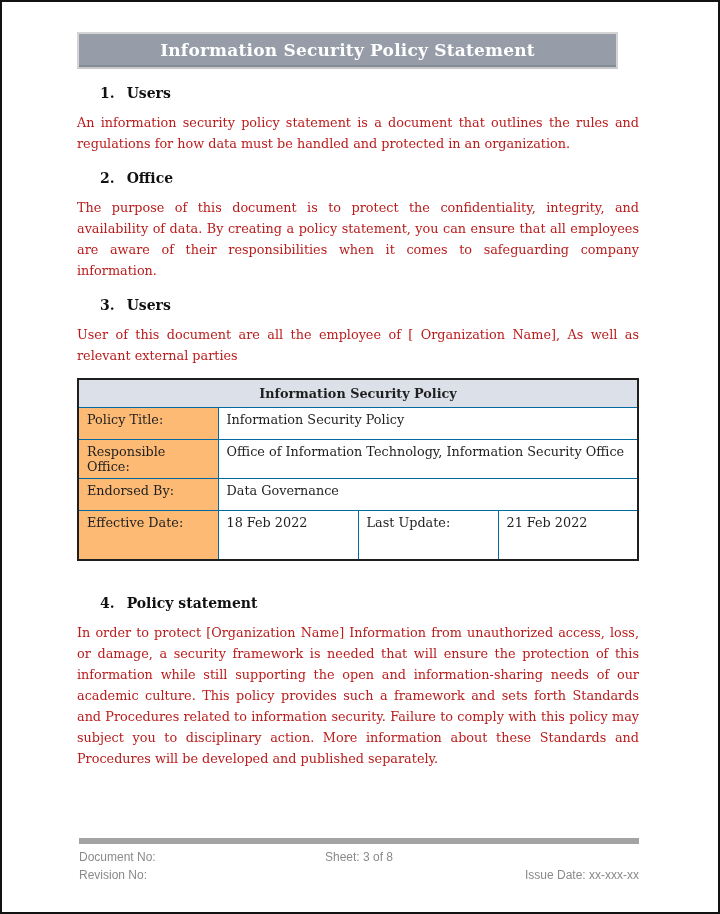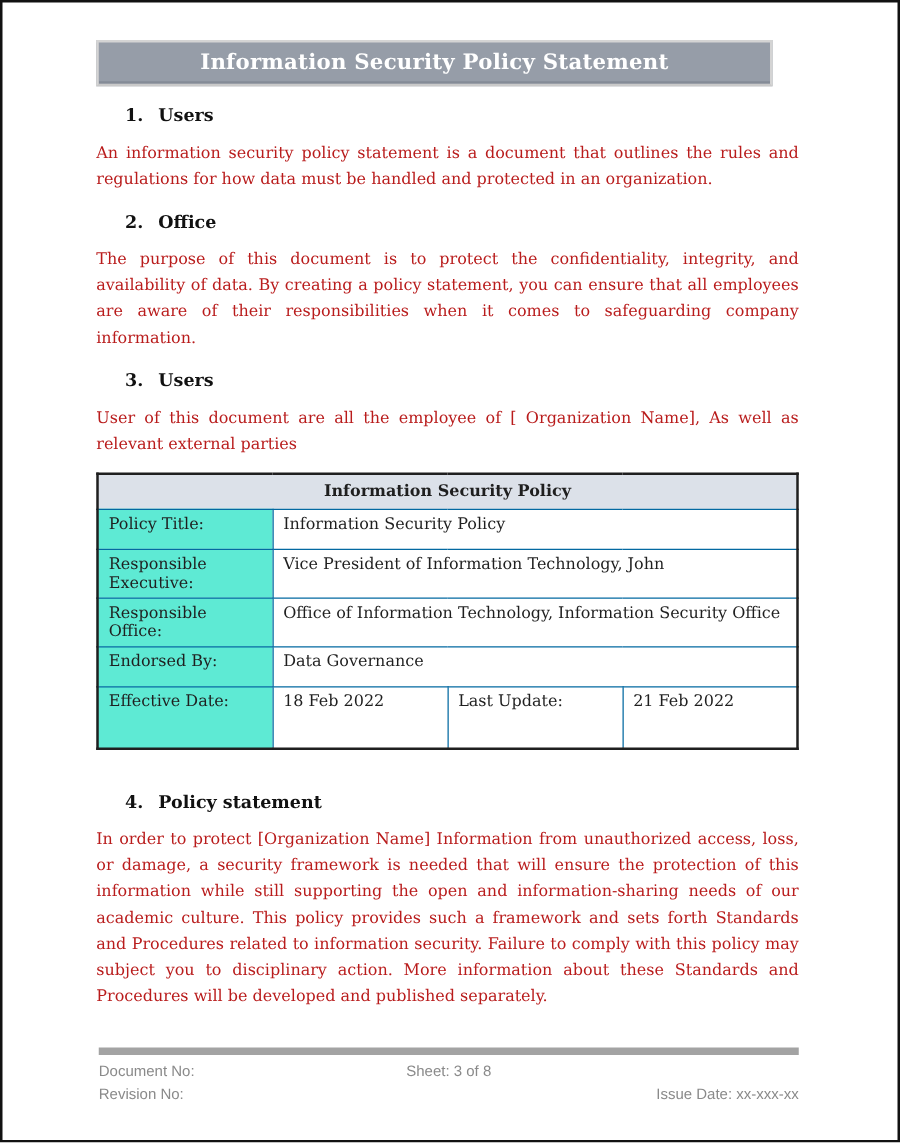--- a/index.html
+++ b/index.html
@@ -63,21 +63,21 @@
     padding: 4px 8px;
   }
   td.tbl-title {
     background: #dce1e9;
     text-align: center;
     font-weight: bold;
     height: 28px;
     vertical-align: middle !important;
     padding: 2px 8px;
   }
-  td.lbl { background: #5eead4; width: 170px; }
+  td.lbl { background: #fdba74; width: 170px; }
   tr.r2 td { height: 32px; }
   tr.r3 td { height: 37px; }
   tr.r4 td { height: 34px; }
   tr.r5 td { height: 32px; }
   tr.r6 td { height: 50px; }
   .footer {
     position: absolute;
     left: 77px;
     width: 560px;
     top: 836px;
@@ -125,24 +125,20 @@
 
     <table class="info-table">
       <tbody>
           <tr>
         <td class="tbl-title" colspan="4">Information Security Policy</td>
       </tr>
       <tr class="r2">
         <td class="lbl">Policy Title:</td>
         <td colspan="3">Information Security Policy</td>
       </tr>
-      <tr class="r3">
-        <td class="lbl">Responsible Executive:</td>
-        <td colspan="3">Vice President of Information Technology, John</td>
-      </tr>
       <tr class="r4">
         <td class="lbl">Responsible Office:</td>
         <td colspan="3">Office of Information Technology, Information Security Office</td>
       </tr>
       <tr class="r5">
         <td class="lbl">Endorsed By:</td>
         <td colspan="3">Data Governance</td>
       </tr>
       <tr class="r6">
         <td class="lbl">Effective Date:</td>

